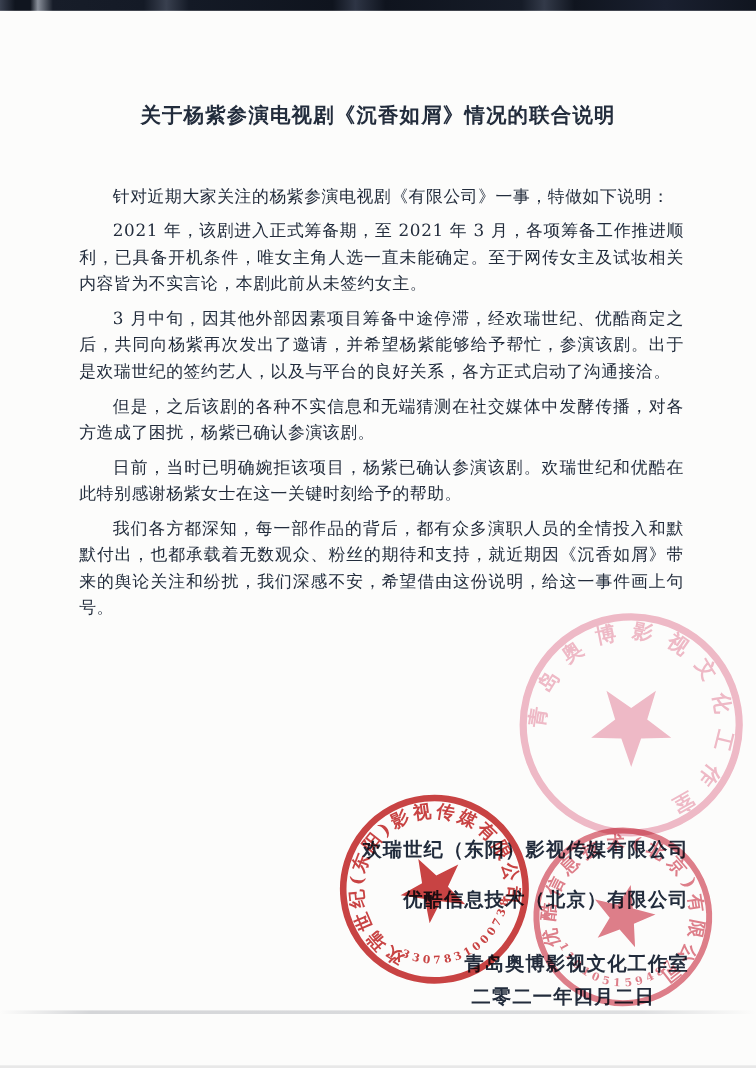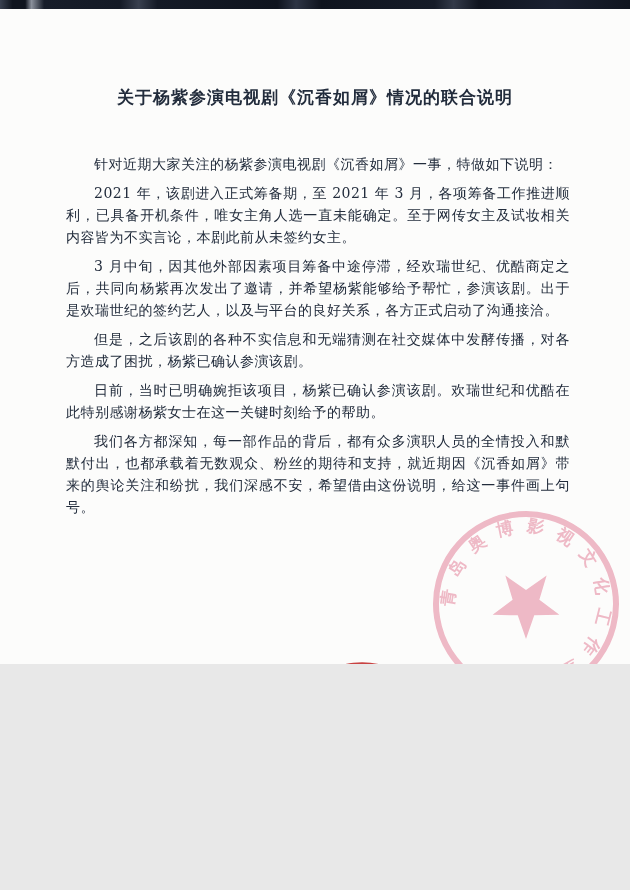--- a/index.html
+++ b/index.html
@@ -1,17 +1,17 @@
 <!DOCTYPE html>
 <html><head>
 <meta charset="utf-8">
 <style>
   html,body{margin:0;padding:0;background:#e8e8e8;}
   .page{
-    position:relative;width:630px;height:664px;margin:0 auto;
+    position:relative;width:630px;height:888px;margin:0 auto;
     background:#fcfcfb;overflow:hidden;
     font-family:"DejaVu Serif","Liberation Serif",serif;
     color:#222c3c;
   }
   .scan-bar{
     position:absolute;left:0;top:0;width:630px;height:9px;
     background:linear-gradient(90deg,
       #3a4150 0%,#10151f 2%,#10151f 4%,#8a909b 5%,#171d29 7%,
       #141a26 19%,#39404f 22%,#141a26 25%,#0f141e 44%,
       #2e3545 47%,#0f141e 51%,#161c28 69%,#333a49 72%,
@@ -44,21 +44,21 @@
 </head>
 <body>
 
 <div class="page">
 
   <div class="scan-bar"></div>
 
   <h1 class="title">关于杨紫参演电视剧《沉香如屑》情况的联合说明</h1>
 
   <div class="body-text">
-    <p>针对近期大家关注的杨紫参演电视剧《沉香如屑》一事，特做如下说明：</p>
+    <p>针对近期大家关注的杨紫参演电视剧《有限公司》一事，特做如下说明：</p>
     <p>2021 年，该剧进入正式筹备期，至 2021 年 3 月，各项筹备工作推进顺利，已具备开机条件，唯女主角人选一直未能确定。至于网传女主及试妆相关内容皆为不实言论，本剧此前从未签约女主。</p>
     <p>3 月中旬，因其他外部因素项目筹备中途停滞，经欢瑞世纪、优酷商定之后，共同向杨紫再次发出了邀请，并希望杨紫能够给予帮忙，参演该剧。出于是欢瑞世纪的签约艺人，以及与平台的良好关系，各方正式启动了沟通接洽。</p>
     <p>但是，之后该剧的各种不实信息和无端猜测在社交媒体中发酵传播，对各方造成了困扰，杨紫已确认参演该剧。</p>
     <p>日前，当时已明确婉拒该项目，杨紫已确认参演该剧。欢瑞世纪和优酷在此特别感谢杨紫女士在这一关键时刻给予的帮助。</p>
     <p>我们各方都深知，每一部作品的背后，都有众多演职人员的全情投入和默默付出，也都承载着无数观众、粉丝的期待和支持，就近期因《沉香如屑》带来的舆论关注和纷扰，我们深感不安，希望借由这份说明，给这一事件画上句号。</p>
   </div>
 
   <div class="sig sig-1">欢瑞世纪（东阳）影视传媒有限公司</div>
   <div class="sig sig-2">优酷信息技术（北京）有限公司</div>
   <div class="sig sig-3">青岛奥博影视文化工作室</div>

